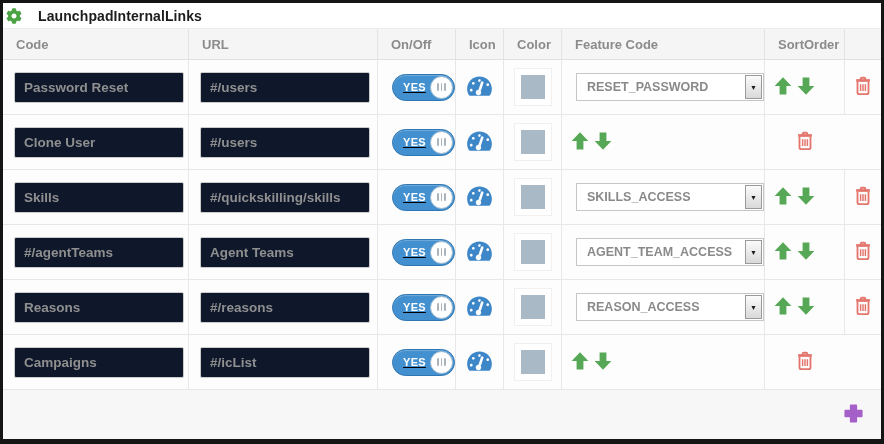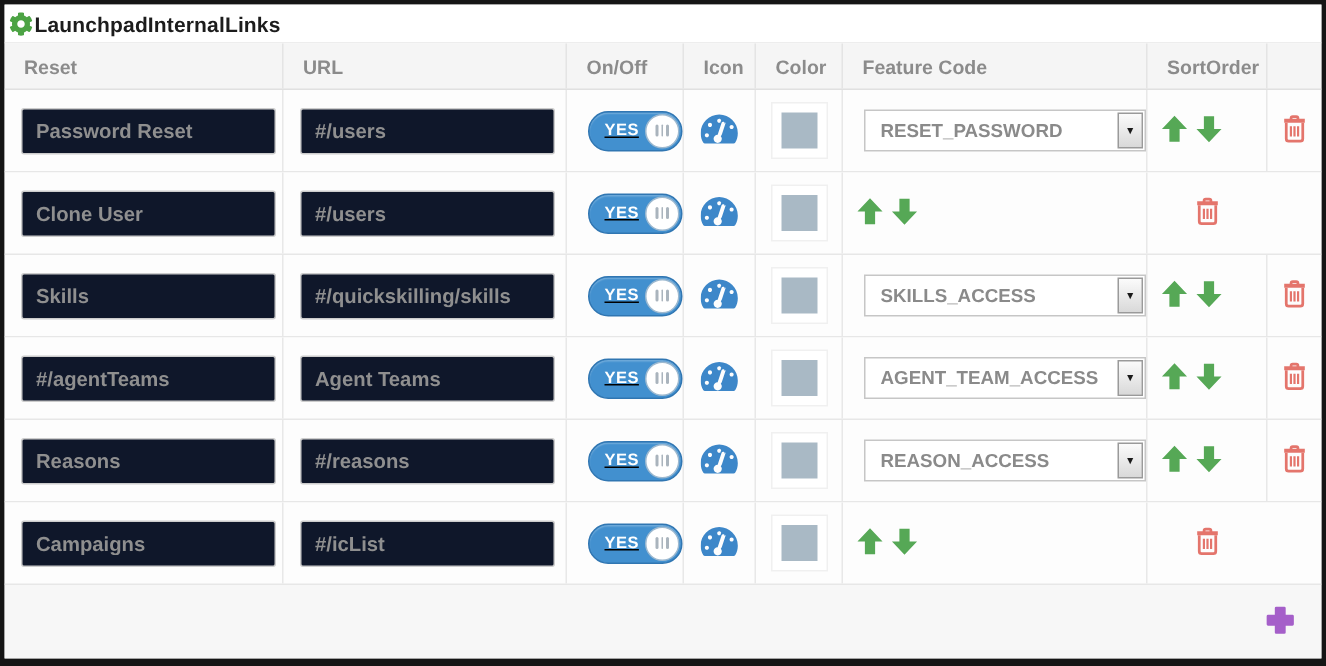--- a/index.html
+++ b/index.html
@@ -13,20 +13,21 @@
     display: flex; flex-direction: column;
     overflow: hidden;
   }
 
   .titlebar {
     height: 26px; flex: 0 0 26px;
     background: #ffffff;
     display: flex; align-items: center;
     padding-left: 3px;
     border-bottom: 1px solid #ededed;
+    gap: 15px;
   }
   .titlebar .gear { width: 16px; height: 16px; display: inline-flex; margin-right: 1px; }
   .title-text { font-size: 14px; font-weight: bold; color: #1c1c1c; letter-spacing: 0.1px; }
 
   .grid {
     display: grid;
     grid-template-columns: 186px 189px 78px 48px 58px 203px 80px 1fr;
     align-items: center;
   }
 
@@ -148,21 +149,21 @@
   <div class="titlebar">
     <span class="gear">
       <svg viewBox="0 0 512 512" width="16" height="16">
           <path fill="#4ca344" d="M487.4 315.7l-42.6-24.6c4.3-23.2 4.3-47 0-70.2l42.6-24.6c4.9-2.8 7.1-8.6 5.5-14-11.1-35.6-30-67.8-54.7-94.6-3.8-4.1-10-5.1-14.8-2.3L380.8 110c-17.9-15.4-38.5-27.3-60.8-35.1V25.8c0-5.6-3.9-10.5-9.4-11.7-36.7-8.2-74.3-7.8-109.2 0-5.5 1.2-9.4 6.1-9.4 11.7V75c-22.2 7.9-42.8 19.8-60.8 35.1L88.7 85.5c-4.9-2.8-11-1.9-14.8 2.3-24.7 26.7-43.6 58.9-54.7 94.6-1.7 5.4.6 11.2 5.5 14L67.3 221c-4.3 23.2-4.3 47 0 70.2l-42.6 24.6c-4.9 2.8-7.1 8.6-5.5 14 11.1 35.6 30 67.8 54.7 94.6 3.8 4.1 10 5.1 14.8 2.3l42.6-24.6c17.9 15.4 38.5 27.3 60.8 35.1v49.2c0 5.6 3.9 10.5 9.4 11.7 36.7 8.2 74.3 7.8 109.2 0 5.5-1.2 9.4-6.1 9.4-11.7v-49.2c22.2-7.9 42.8-19.8 60.8-35.1l42.6 24.6c4.9 2.8 11 1.9 14.8-2.3 24.7-26.7 43.6-58.9 54.7-94.6 1.6-5.4-.6-11.2-5.5-14zM256 336c-44.1 0-80-35.9-80-80s35.9-80 80-80 80 35.9 80 80-35.9 80-80 80z"></path>
         </svg>
     </span>
     <span class="title-text">LaunchpadInternalLinks</span>
   </div>
 
   <div class="headerrow grid">
-    <div class="hcell">Reset</div>
+    <div class="hcell">Code</div>
     <div class="hcell">URL</div>
     <div class="hcell">On/Off</div>
     <div class="hcell">Icon</div>
     <div class="hcell">Color</div>
     <div class="hcell">Feature Code</div>
     <div class="hcell">SortOrder</div>
     <div class="hcell"></div>
   </div>
 
   <div id="table-body">

